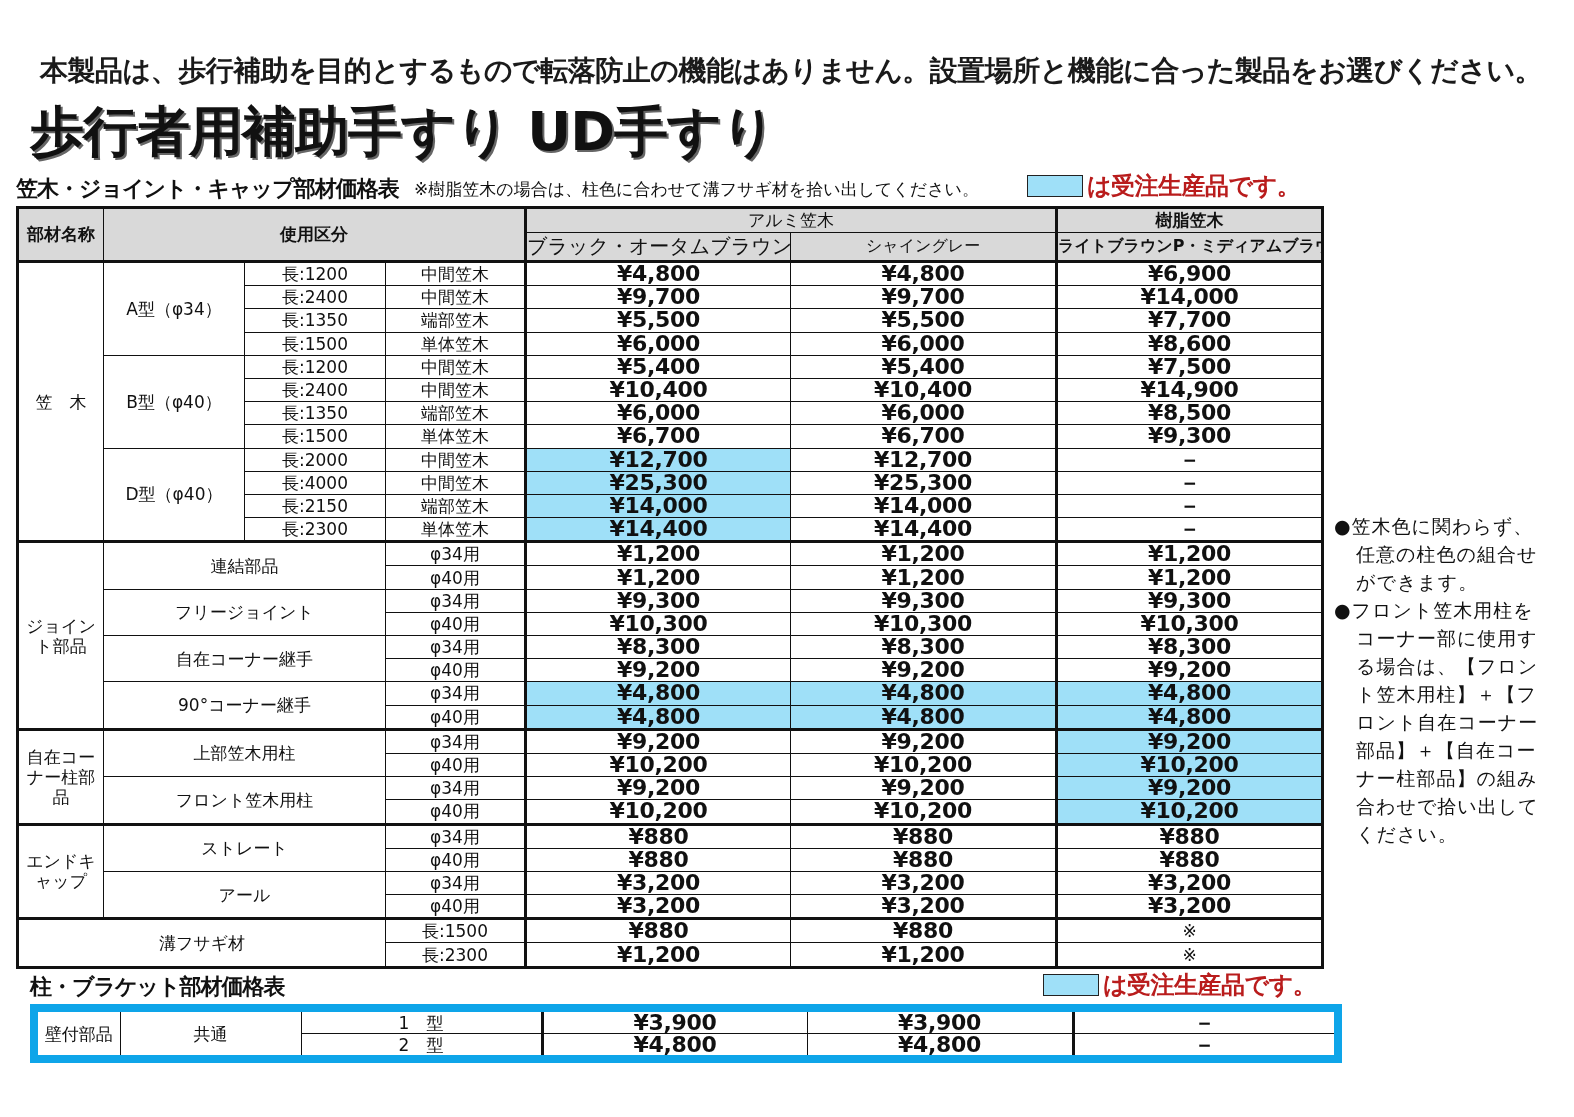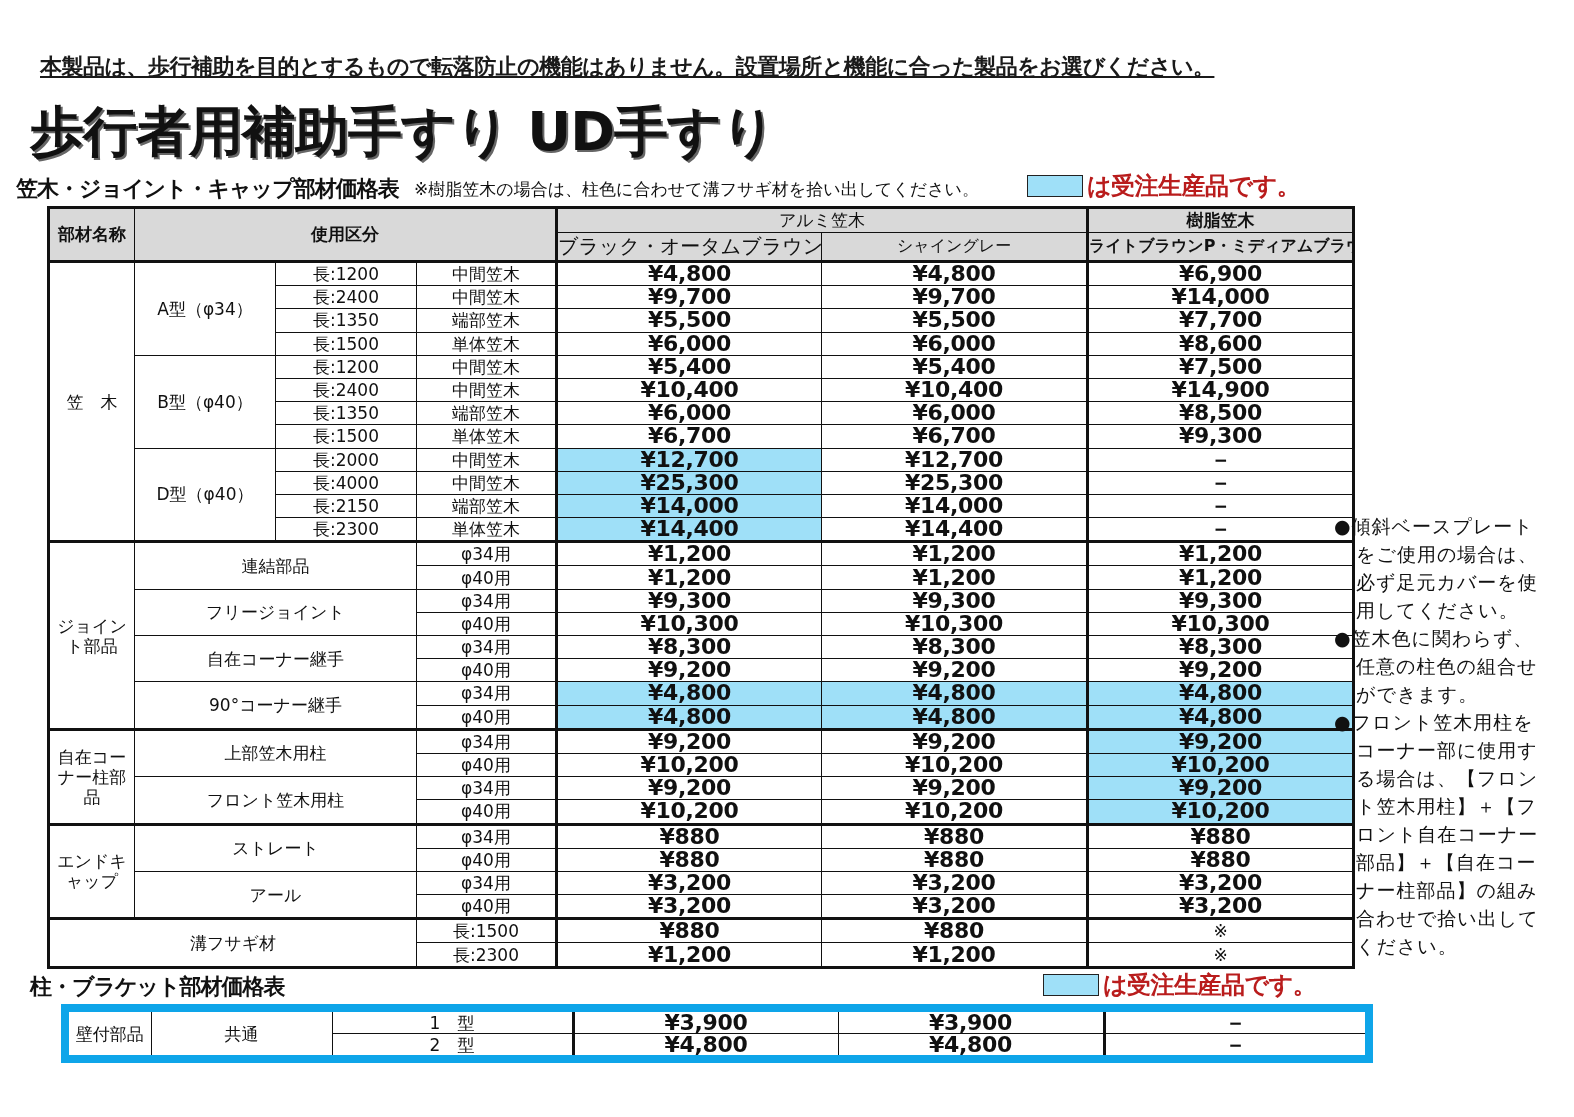--- a/index.html
+++ b/index.html
@@ -1,26 +1,26 @@
 <!DOCTYPE html>
 <html><head>
 <meta charset="utf-8">
 <style>
   html, body { margin:0; padding:0; background:#ffffff; }
   body { width:1574px; height:1117px; position:relative; overflow:hidden;
          font-family:"DejaVu Sans", "Liberation Sans", sans-serif; color:#111; }
-  .notice { position:absolute; left:40px; top:52px; font-size:22px; font-weight:bold; letter-spacing:-0.5px; color:#1a1a1a; white-space:nowrap;text-decoration:underline; }
+  .notice { position:absolute; left:40px; top:52px; font-size:28px; font-weight:bold; letter-spacing:-0.5px; color:#1a1a1a; white-space:nowrap; }
   .title { position:absolute; left:30px; top:96px; font-size:54px; font-weight:bold; letter-spacing:-1px; color:#111; white-space:nowrap; text-shadow: 2px 2px 0 #666; }
   .sec-title { position:absolute; font-size:22px; font-weight:bold; letter-spacing:-1px; white-space:nowrap; }
   .sec-note { position:absolute; font-size:17px; white-space:nowrap; }
   .legend { position:absolute; display:flex; align-items:center; white-space:nowrap; }
   .legend .swatch { width:54px; height:20px; background:#9fe0f8; border:1.5px solid #222; margin-right:4px; }
   .legend .ltext { font-size:24px; font-weight:bold; color:#b91c1c; letter-spacing:-0.5px; }
 
-  table { border-collapse:collapse; position:absolute; table-layout:fixed;margin-left:31px; }
+  table { border-collapse:collapse; position:absolute; table-layout:fixed; }
   td, th { border:1px solid #111; padding:0; text-align:center; vertical-align:middle; overflow:hidden; white-space:nowrap; }
   th { background:#d9d9d9; font-weight:bold; font-size:17px; }
   .main { left:16px; top:206px; width:1305px; border:3px solid #111; }
   .main td { height:22.2px; font-size:17px; line-height:20px; }
   .price { font-weight:bold; font-size:22px !important; letter-spacing:-0.3px; }
   .hl { background:#9fe0f8; }
   .thickL { border-left:3px solid #111 !important; }
   .thickT td { border-top:3px solid #111; }
   .cat { font-size:17px; line-height:22px; white-space:normal !important; }
   .sub { font-size:17px; }
@@ -278,21 +278,20 @@
   <tr>
     <td>長:2300</td>
     <td class="price thickL">¥1,200</td>
     <td class="price">¥1,200</td>
     <td class="thickL" style="font-size:17px">※</td>
   </tr>
 </tbody>
   </table>
 
 <div class="notes">
-  <div class="n">●傾斜ベースプレートをご使用の場合は、必ず足元カバーを使用してください。</div>
   <div class="n">●笠木色に関わらず、任意の柱色の組合せができます。</div>
   <div class="n">●フロント笠木用柱をコーナー部に使用する場合は、【フロント笠木用柱】＋【フロント自在コーナー部品】＋【自在コーナー柱部品】の組み合わせで拾い出してください。</div>
 </div>
 
 <div class="sec-title" style="left:30px;top:972px;">柱・ブラケット部材価格表</div>
 <div class="legend" style="left:1043px;top:969px;">
   <span class="swatch"></span>
   <span class="ltext">は受注生産品です。</span>
 </div>
 

